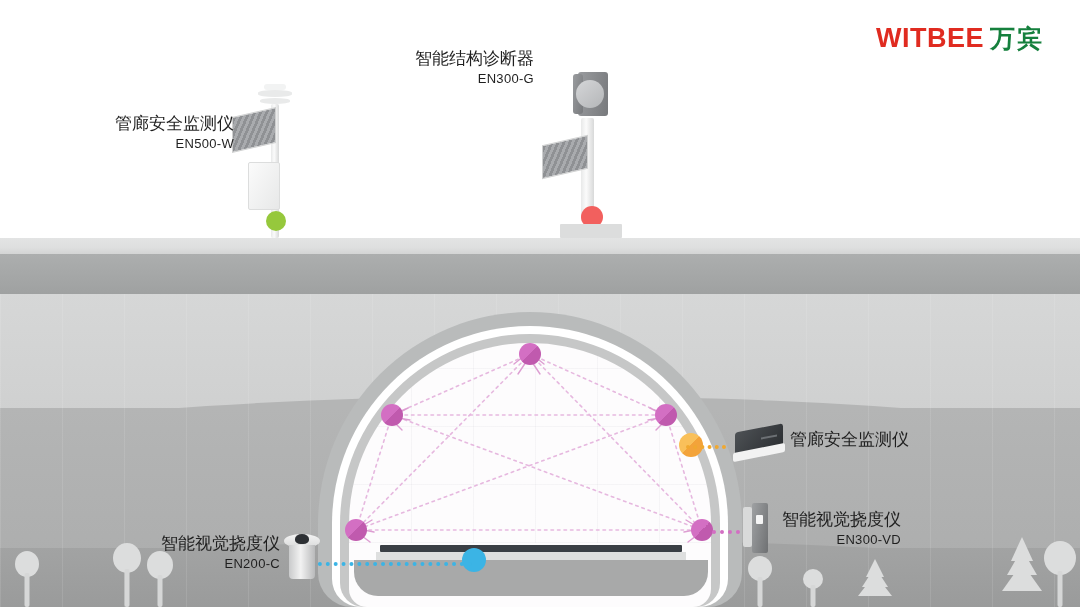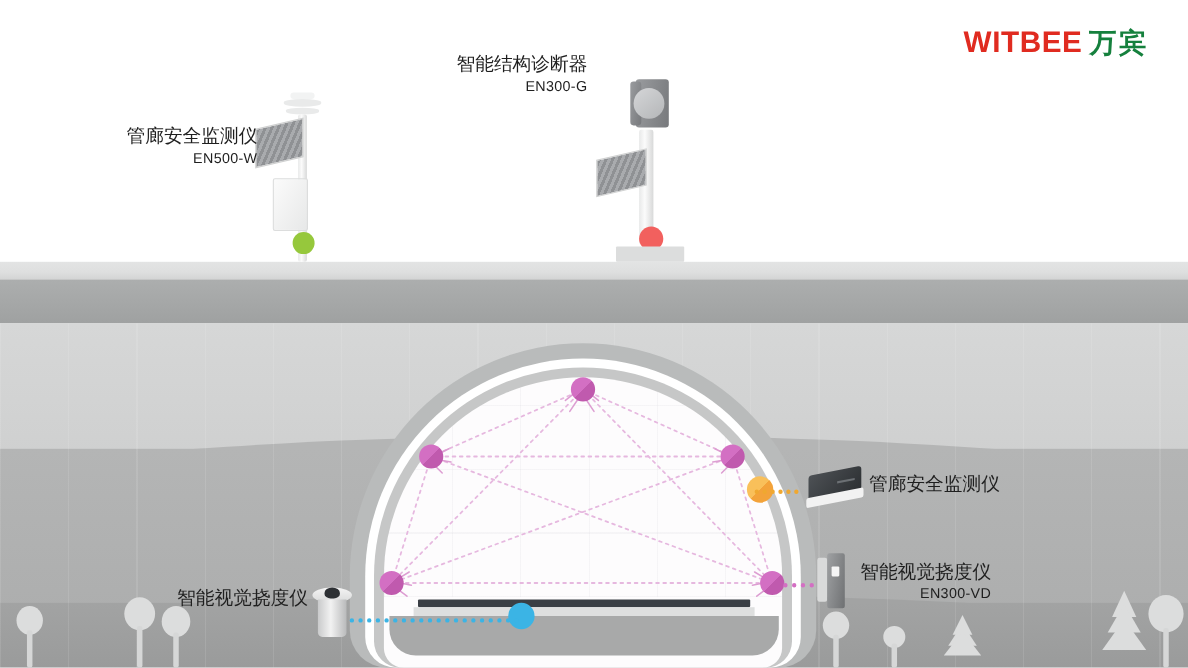--- a/index.html
+++ b/index.html
@@ -279,15 +279,16 @@
     <div class="l2">EN300-VD</div>
   </div>
 
   <div class="dev" style="left:284px;top:534px;width:36px;height:48px;">
     <div class="c-cap" style="left:0px;top:0px;width:36px;height:14px;"></div>
     <div class="c-dome" style="left:11px;top:0px;width:14px;height:10px;"></div>
     <div class="c-body" style="left:5px;top:11px;width:26px;height:34px;"></div>
   </div>
   <div class="label ra" style="left:40px;top:532px;width:240px;">
     <div class="l1">智能视觉挠度仪</div>
+    <div class="l2">EN200-C</div>
   </div>
 
 </div>
 
 </body></html>

